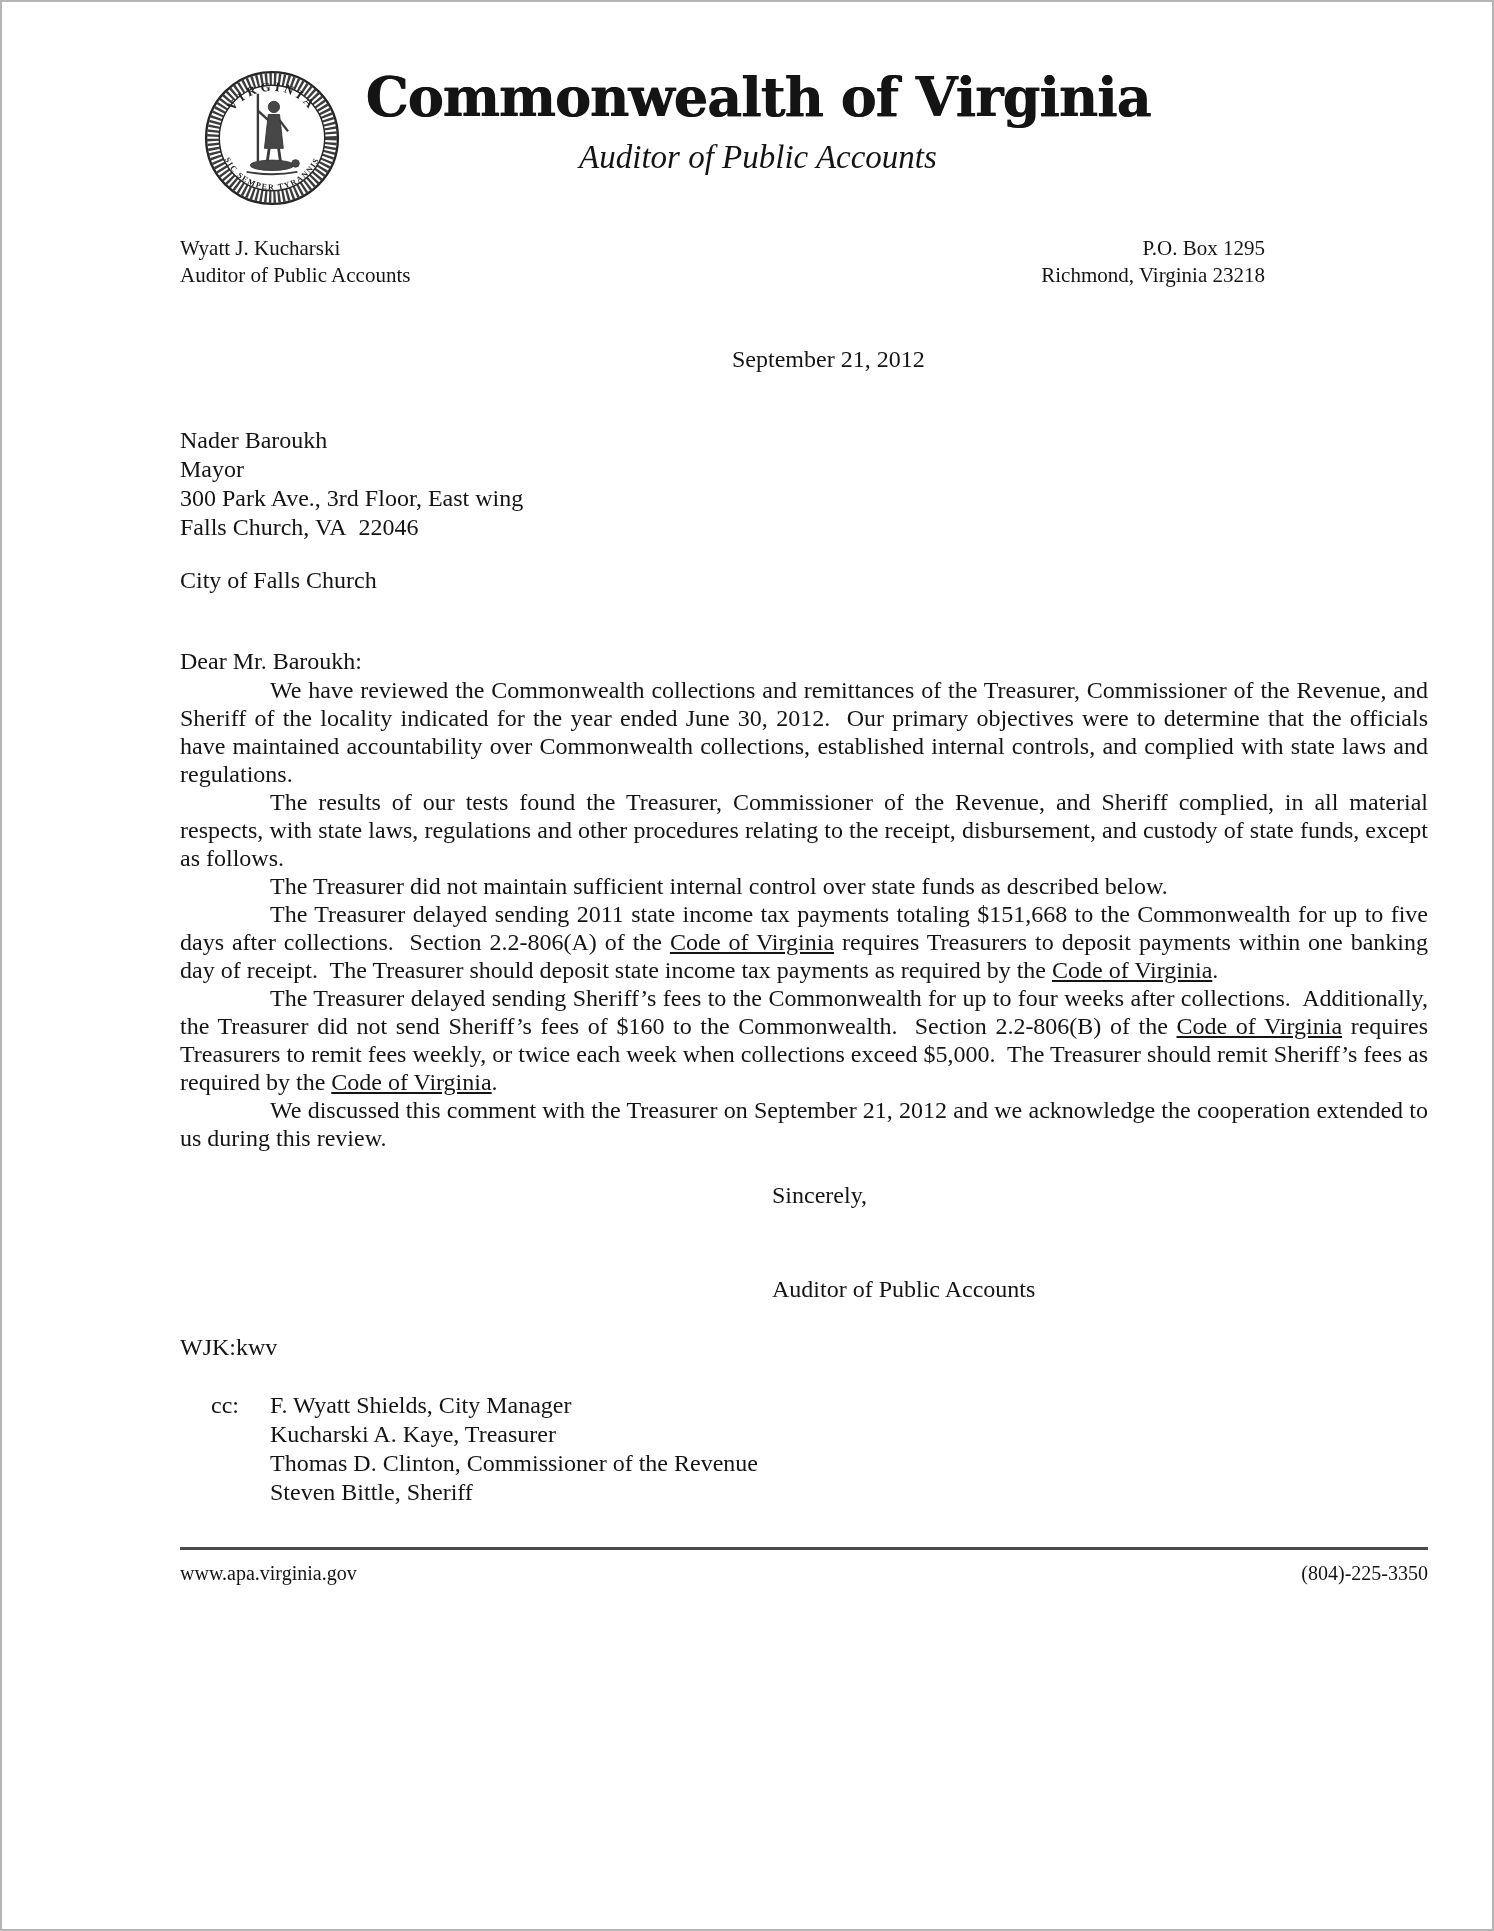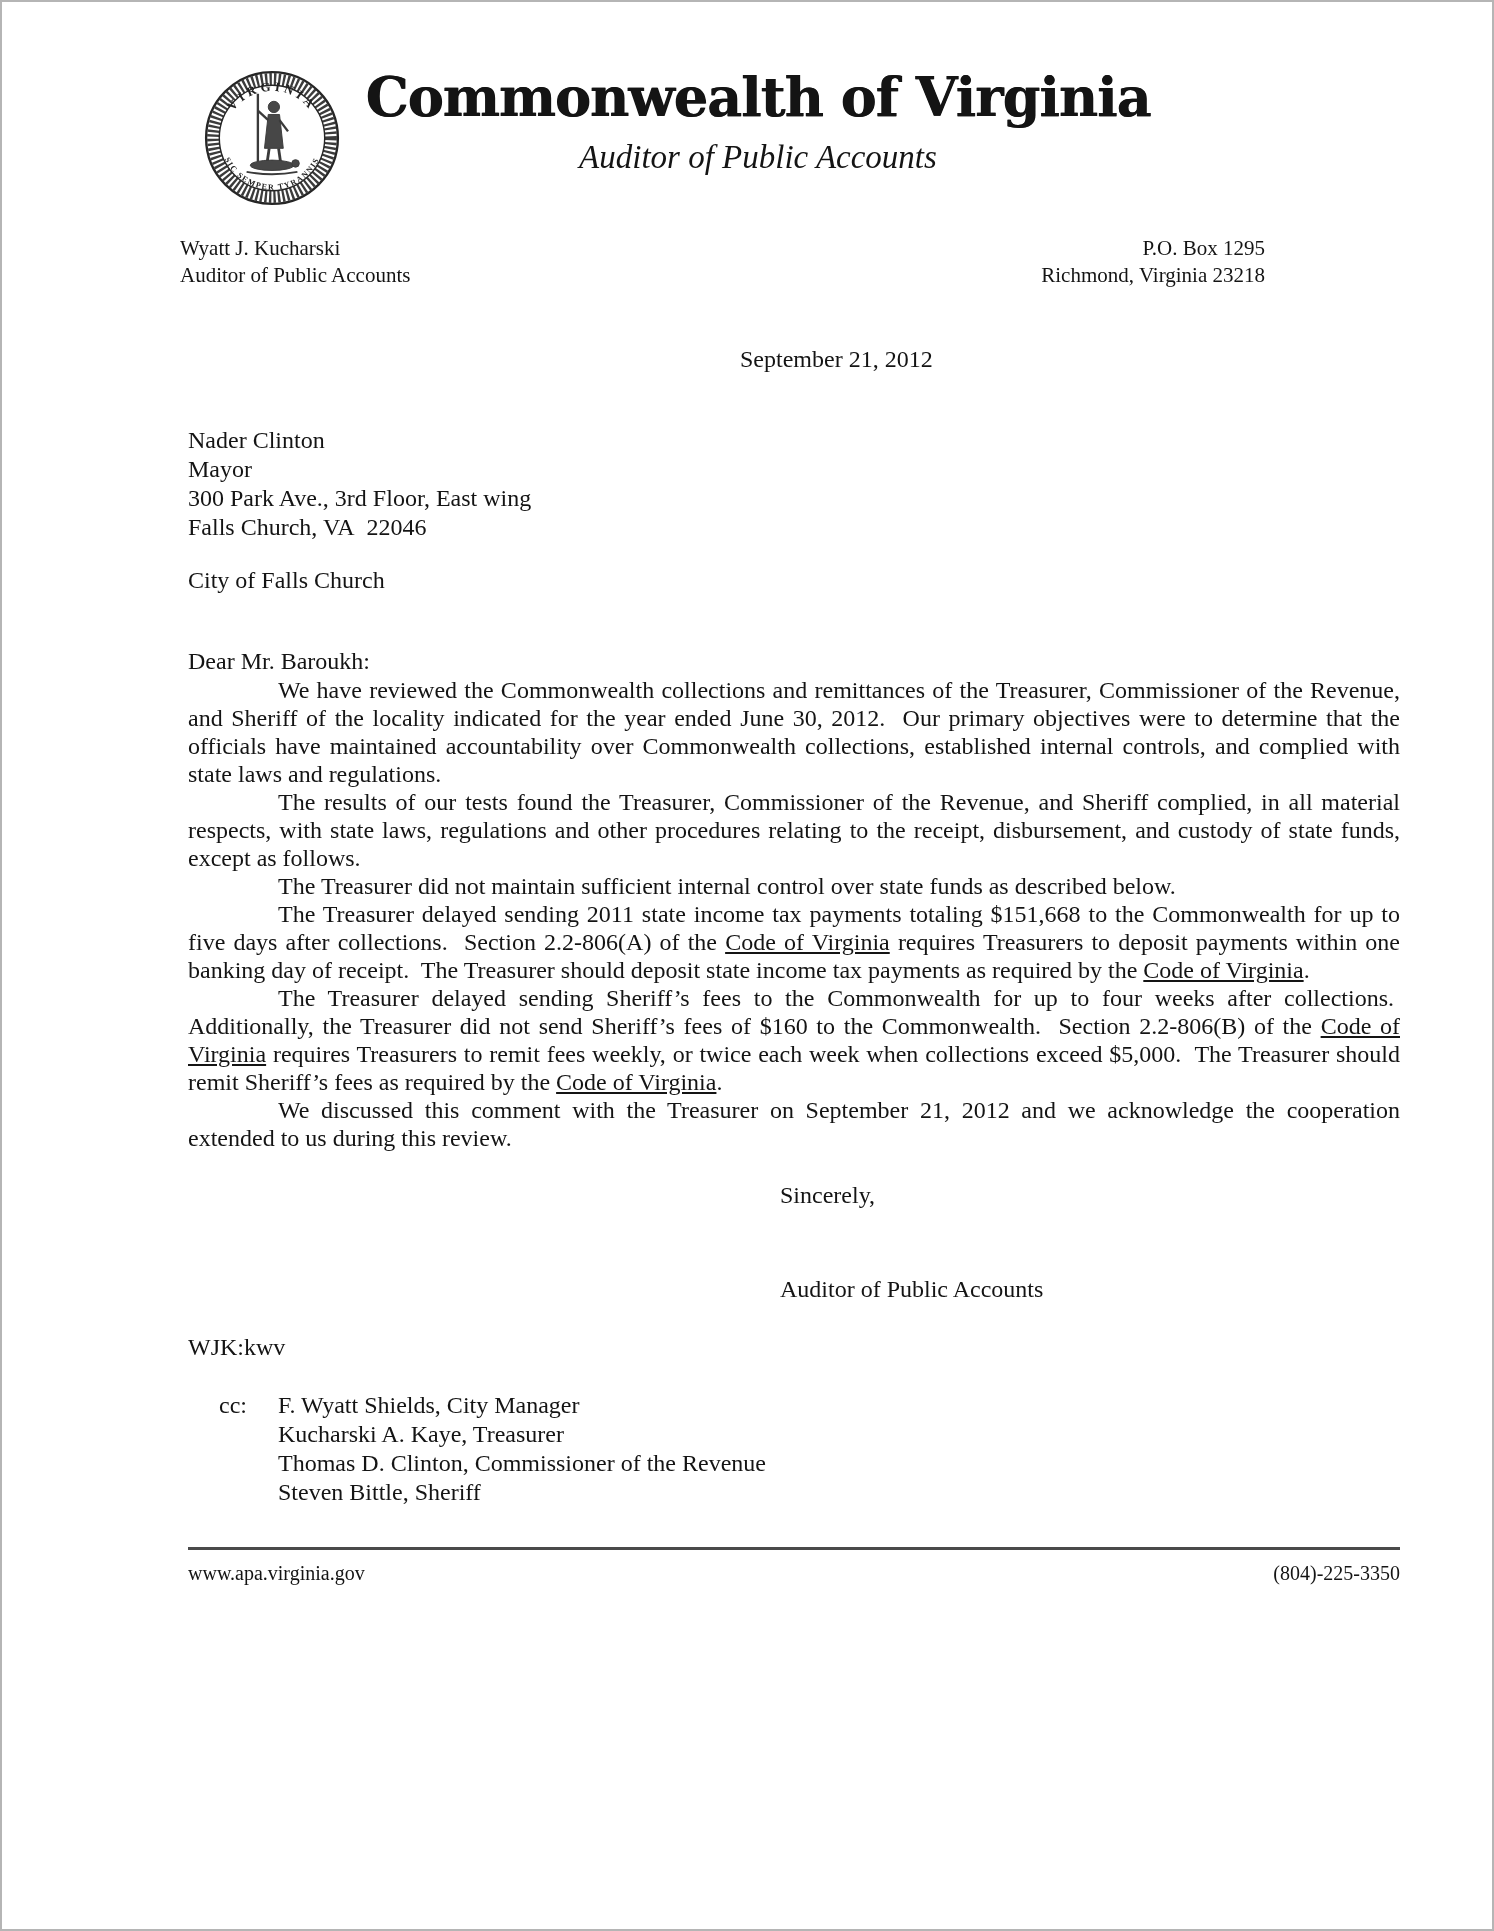--- a/index.html
+++ b/index.html
@@ -17,21 +17,21 @@
     text-shadow:0.6px 0 currentColor;
   }
   .doc-subtitle{margin-top:12px;font-style:italic;font-size:33px;line-height:1.15;}
   .header-info{
     display:flex;justify-content:space-between;align-items:flex-start;
     margin-top:58px;padding-left:178px;padding-right:227px;
     font-size:21px;line-height:27px;
   }
   .header-info .right{text-align:right;}
   
-  .main{padding-left:178px;padding-right:92px;font-size:24px;margin-left:8px;}
+  .main{padding-left:178px;padding-right:64px;font-size:24px;}
   .date-line{margin-top:56px;margin-left:552px;line-height:28px;}
   .recipient{margin-top:53px;line-height:29px;}
   .locality{margin-top:24px;line-height:29px;}
   .salutation{margin-top:52px;line-height:29px;}
   p.body-par{
     margin:0;text-align:justify;text-indent:90px;line-height:28px;
   }
   .mt-p1{margin-top:24px;} .mt-p2{margin-top:32px;} .mt-p3{margin-top:31px;}
   .mt-p4{margin-top:28px;} .mt-p5{margin-top:33px;} .mt-p6{margin-top:31px;}
   .section-heading{margin-top:26px;line-height:28px;}
@@ -93,21 +93,21 @@
       <div>P.O. Box 1295</div>
       <div>Richmond, Virginia 23218</div>
     </div>
   </div>
 
   <div class="main">
 
     <div class="date-line">September 21, 2012</div>
 
     <div class="recipient">
-      <div>Nader Clinton</div>
+      <div>Nader Baroukh</div>
       <div>Mayor</div>
       <div>300 Park Ave., 3rd Floor, East wing</div>
       <div>Falls Church, VA&nbsp; 22046</div>
     </div>
 
     <div class="locality">City of Falls Church</div>
 
     <div class="salutation">Dear Mr. Baroukh:</div>
 
     <p class="body-par mt-p1">We have reviewed the Commonwealth collections and remittances of the Treasurer, Commissioner of the Revenue, and Sheriff of the locality indicated for the year ended June 30, 2012.&nbsp; Our primary objectives were to determine that the officials have maintained accountability over Commonwealth collections, established internal controls, and complied with state laws and regulations.</p>

